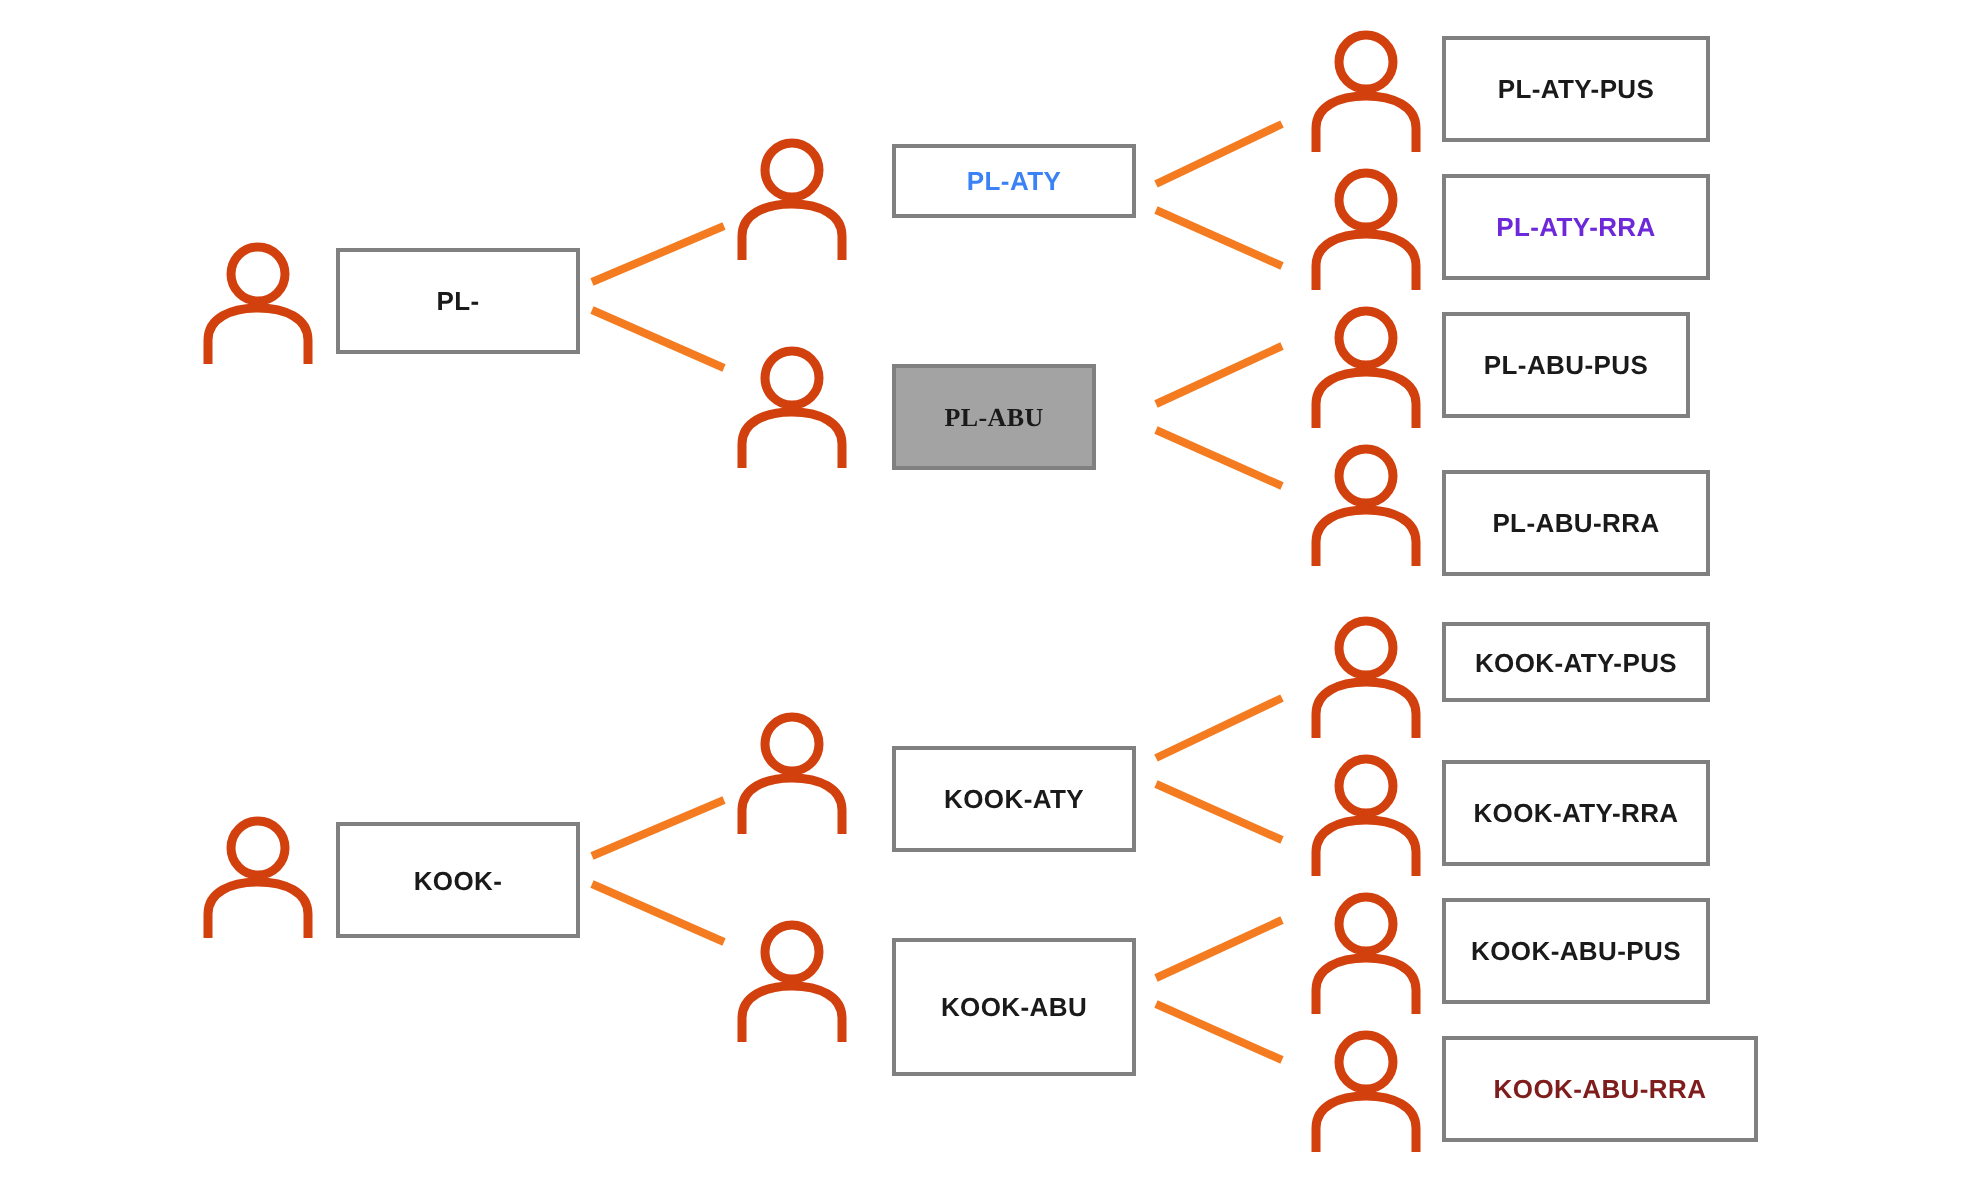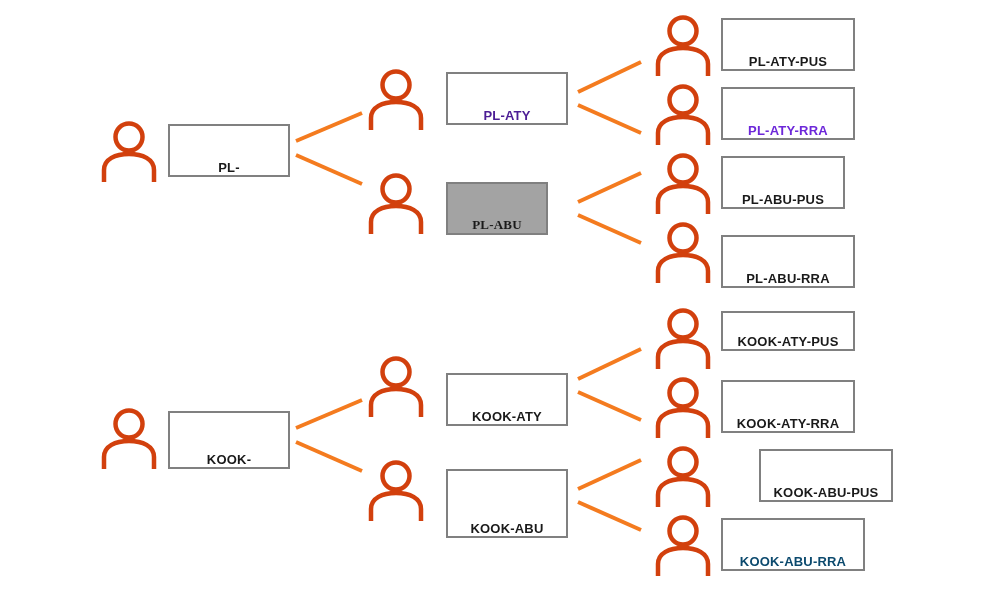--- a/index.html
+++ b/index.html
@@ -17,21 +17,21 @@
     height: 589px;
     background: #ffffff;
     overflow: hidden;
   }
   .node {
     position: absolute;
     box-sizing: border-box;
     border: 2px solid #808080;
     background: #ffffff;
     display: flex;
-    align-items: flex-end;
+    align-items: center;
     justify-content: center;
     color: #1a1a1a;
     font-weight: bold;
     letter-spacing: 0.2px;
     white-space: nowrap;
   }
   .node-lvl0 { font-size: 13px; }
   .node-lvl1 { font-size: 13px; }
   .node-lvl2 { font-size: 13px; }
 
@@ -73,21 +73,21 @@
           <circle cx="28" cy="17" r="13.5" fill="none" stroke="#D2400D" stroke-width="4.5"></circle>
           <path d="M3 62 V50 C3 39 14.5 34 28 34 C41.5 34 53 39 53 50 V62" fill="none" stroke="#D2400D" stroke-width="4.5" stroke-linecap="butt"></path>
         </svg></div>
       <div class="node node-lvl0" style="left: 168px; top: 124px; width: 122px; height: 53px; border-color: rgb(128, 128, 128); background: rgb(255, 255, 255); color: rgb(26, 26, 26);">
         <span>PL-</span>
       </div>
       <div class="person" style="left: 368px; top: 68px;"><svg width="56" height="62" viewBox="0 0 56 62">
           <circle cx="28" cy="17" r="13.5" fill="none" stroke="#D2400D" stroke-width="4.5"></circle>
           <path d="M3 62 V50 C3 39 14.5 34 28 34 C41.5 34 53 39 53 50 V62" fill="none" stroke="#D2400D" stroke-width="4.5" stroke-linecap="butt"></path>
         </svg></div>
-      <div class="node node-lvl1" style="left: 446px; top: 72px; width: 122px; height: 53px; border-color: rgb(128, 128, 128); background: rgb(255, 255, 255); color: #4c1d95;">
+      <div class="node node-lvl1" style="left: 446px; top: 72px; width: 122px; height: 37px; border-color: rgb(128, 128, 128); background: rgb(255, 255, 255); color: #3b82f6;">
         <span>PL-ATY</span>
       </div>
       <div class="person" style="left: 655px; top: 14px;"><svg width="56" height="62" viewBox="0 0 56 62">
           <circle cx="28" cy="17" r="13.5" fill="none" stroke="#D2400D" stroke-width="4.5"></circle>
           <path d="M3 62 V50 C3 39 14.5 34 28 34 C41.5 34 53 39 53 50 V62" fill="none" stroke="#D2400D" stroke-width="4.5" stroke-linecap="butt"></path>
         </svg></div>
       <div class="node node-lvl2" style="left: 721px; top: 18px; width: 134px; height: 53px; border-color: rgb(128, 128, 128); background: rgb(255, 255, 255); color: rgb(26, 26, 26);">
         <span>PL-ATY-PUS</span>
       </div>
       <div class="person" style="left: 655px; top: 83px;"><svg width="56" height="62" viewBox="0 0 56 62">
@@ -150,25 +150,25 @@
           <circle cx="28" cy="17" r="13.5" fill="none" stroke="#D2400D" stroke-width="4.5"></circle>
           <path d="M3 62 V50 C3 39 14.5 34 28 34 C41.5 34 53 39 53 50 V62" fill="none" stroke="#D2400D" stroke-width="4.5" stroke-linecap="butt"></path>
         </svg></div>
       <div class="node node-lvl1" style="left: 446px; top: 469px; width: 122px; height: 69px; border-color: rgb(128, 128, 128); background: rgb(255, 255, 255); color: rgb(26, 26, 26);">
         <span>KOOK-ABU</span>
       </div>
       <div class="person" style="left: 655px; top: 445px;"><svg width="56" height="62" viewBox="0 0 56 62">
           <circle cx="28" cy="17" r="13.5" fill="none" stroke="#D2400D" stroke-width="4.5"></circle>
           <path d="M3 62 V50 C3 39 14.5 34 28 34 C41.5 34 53 39 53 50 V62" fill="none" stroke="#D2400D" stroke-width="4.5" stroke-linecap="butt"></path>
         </svg></div>
-      <div class="node node-lvl2" style="left: 721px; top: 449px; width: 134px; height: 53px; border-color: rgb(128, 128, 128); background: rgb(255, 255, 255); color: rgb(26, 26, 26); margin-left: 38px;">
+      <div class="node node-lvl2" style="left: 721px; top: 449px; width: 134px; height: 53px; border-color: rgb(128, 128, 128); background: rgb(255, 255, 255); color: rgb(26, 26, 26);">
         <span>KOOK-ABU-PUS</span>
       </div>
       <div class="person" style="left: 655px; top: 514px;"><svg width="56" height="62" viewBox="0 0 56 62">
           <circle cx="28" cy="17" r="13.5" fill="none" stroke="#D2400D" stroke-width="4.5"></circle>
           <path d="M3 62 V50 C3 39 14.5 34 28 34 C41.5 34 53 39 53 50 V62" fill="none" stroke="#D2400D" stroke-width="4.5" stroke-linecap="butt"></path>
         </svg></div>
-      <div class="node node-lvl2" style="left: 721px; top: 518px; width: 144px; height: 53px; border-color: rgb(128, 128, 128); background: rgb(255, 255, 255); color: #0c4a6e;">
+      <div class="node node-lvl2" style="left: 721px; top: 518px; width: 158px; height: 53px; border-color: rgb(128, 128, 128); background: rgb(255, 255, 255); color: #7f1d1d;">
         <span>KOOK-ABU-RRA</span>
       </div>
     </div>
 
 </div>
 
 </body></html>

